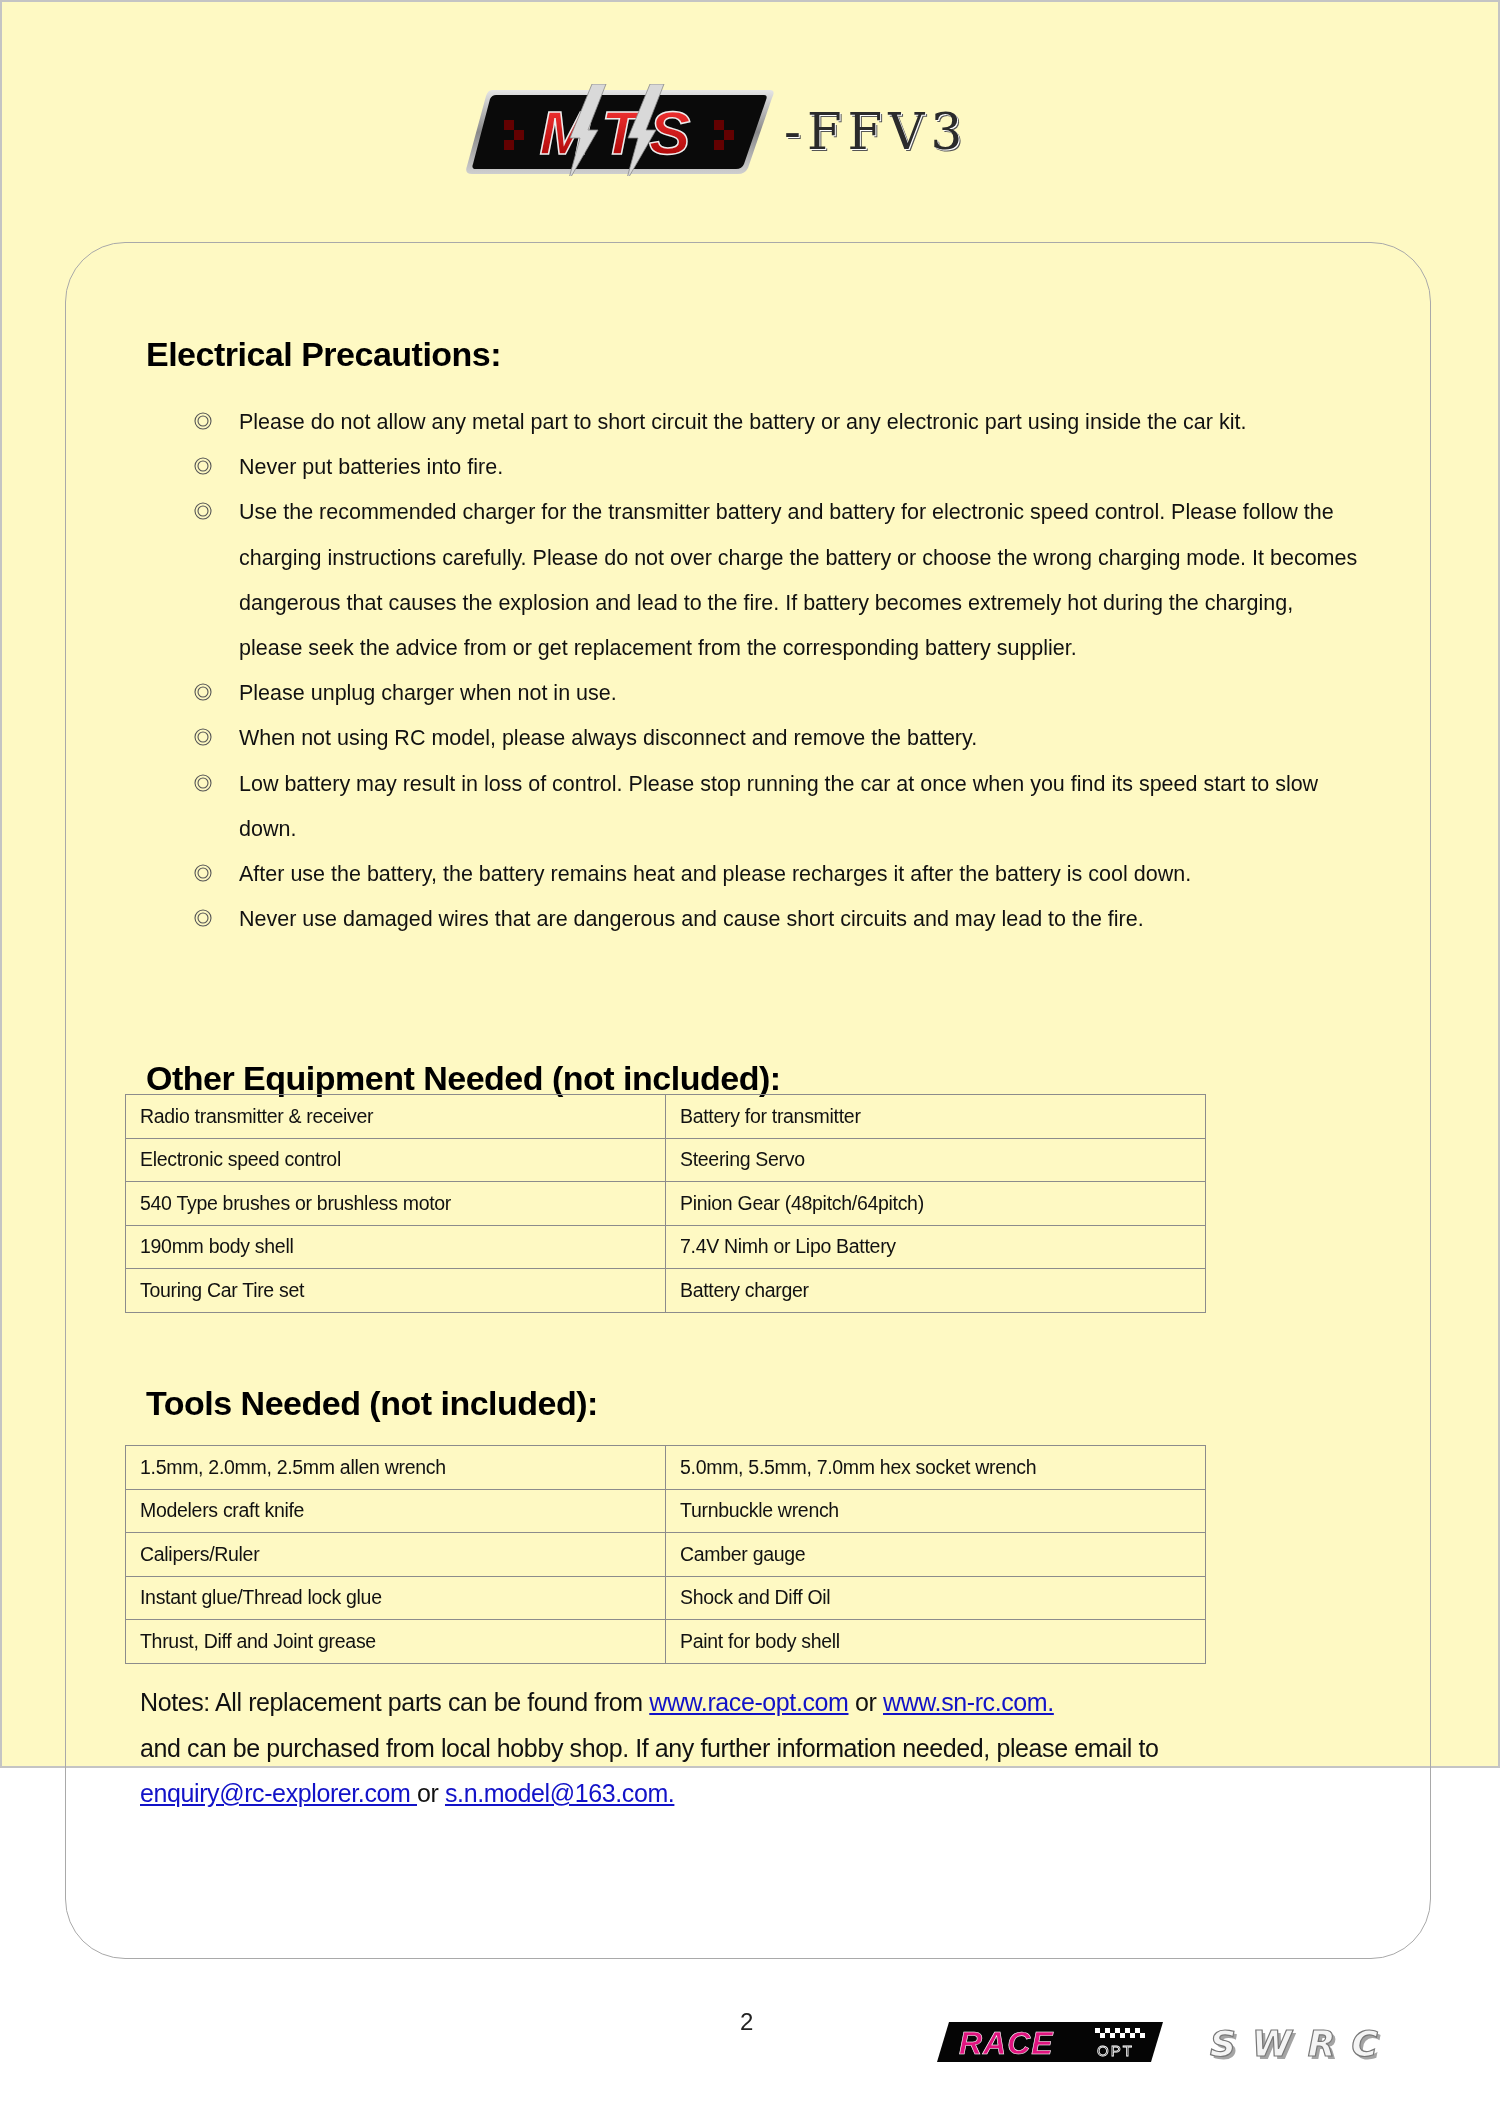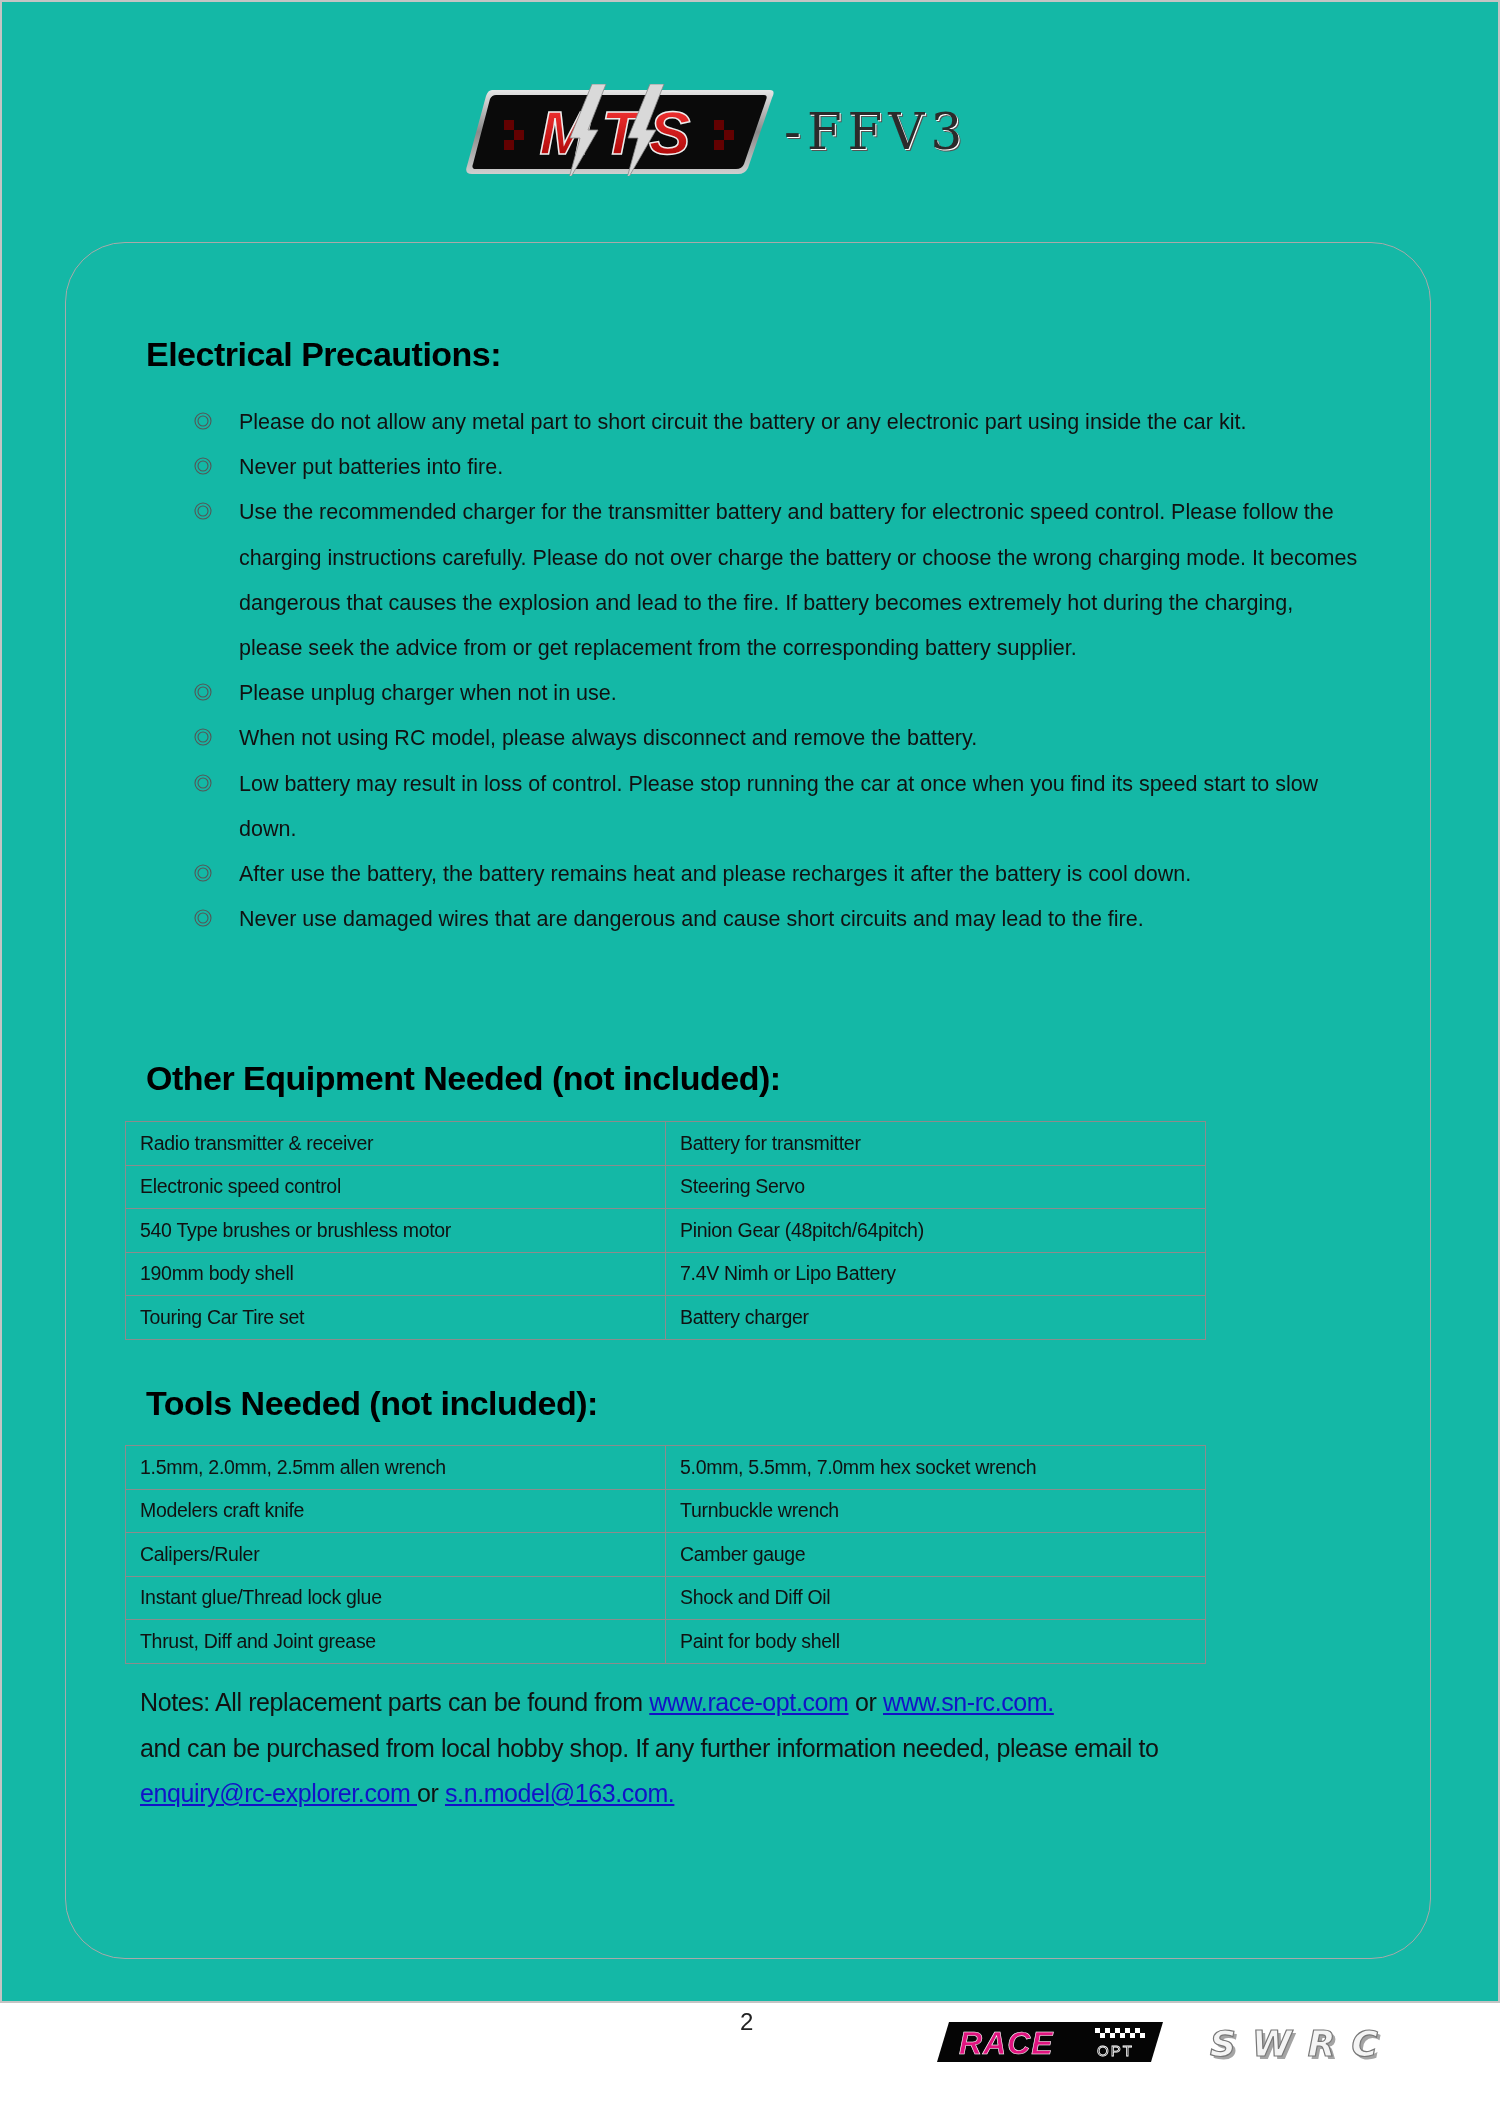--- a/index.html
+++ b/index.html
@@ -1,19 +1,19 @@
 <!DOCTYPE html>
 <html><head>
 <meta charset="utf-8">
 <style>
   html, body { margin: 0; padding: 0; background: #ffffff; }
   body { width: 1500px; height: 2121px; position: relative; overflow: hidden; }
   .page {
-    position: absolute; left: 0; top: 0; width: 1500px; height: 2003px;
-    box-sizing: border-box; border: 2px solid #c4c4c4; background: #14b8a6;
+    position: absolute; left: 0; top: 0; width: 1500px; height: 1768px;
+    box-sizing: border-box; border: 2px solid #c4c4c4; background: #fef9c3;
   }
   
   .header-logo { position: absolute; left: 462px; top: 80px; width: 520px; height: 100px; }
   .mts-badge {
     position: absolute; left: 0; top: 2px; width: 312px; height: 92px;
   }
   .ffv3 {
     position: absolute; left: 320px; top: 10px;
     font-family: "DejaVu Serif", serif; font-size: 50px; color: #2b2b2b;
     letter-spacing: 6px; font-weight: normal; line-height: 80px;
@@ -152,21 +152,21 @@
     <li>
       <svg class="bullet" viewBox="0 0 18 18">
           <circle cx="9" cy="9" r="8" fill="none" stroke="#555" stroke-width="1.1"></circle>
           <circle cx="9" cy="9" r="5" fill="none" stroke="#555" stroke-width="1.1"></circle>
         </svg>
       <span>Never use damaged wires that are dangerous and cause short circuits and may lead to the fire.</span>
     </li>
   </ul>
 
   <h2 class="section-title" style="top:1051px;">Other Equipment Needed (not included):</h2>
-  <table class="kit-table" style="top:1119px;">
+  <table class="kit-table" style="top:1092px;">
     <tbody>
       <tr>
         <td>Radio transmitter &amp; receiver</td>
         <td>Battery for transmitter</td>
       </tr>
       <tr>
         <td>Electronic speed control</td>
         <td>Steering Servo</td>
       </tr>
       <tr>

